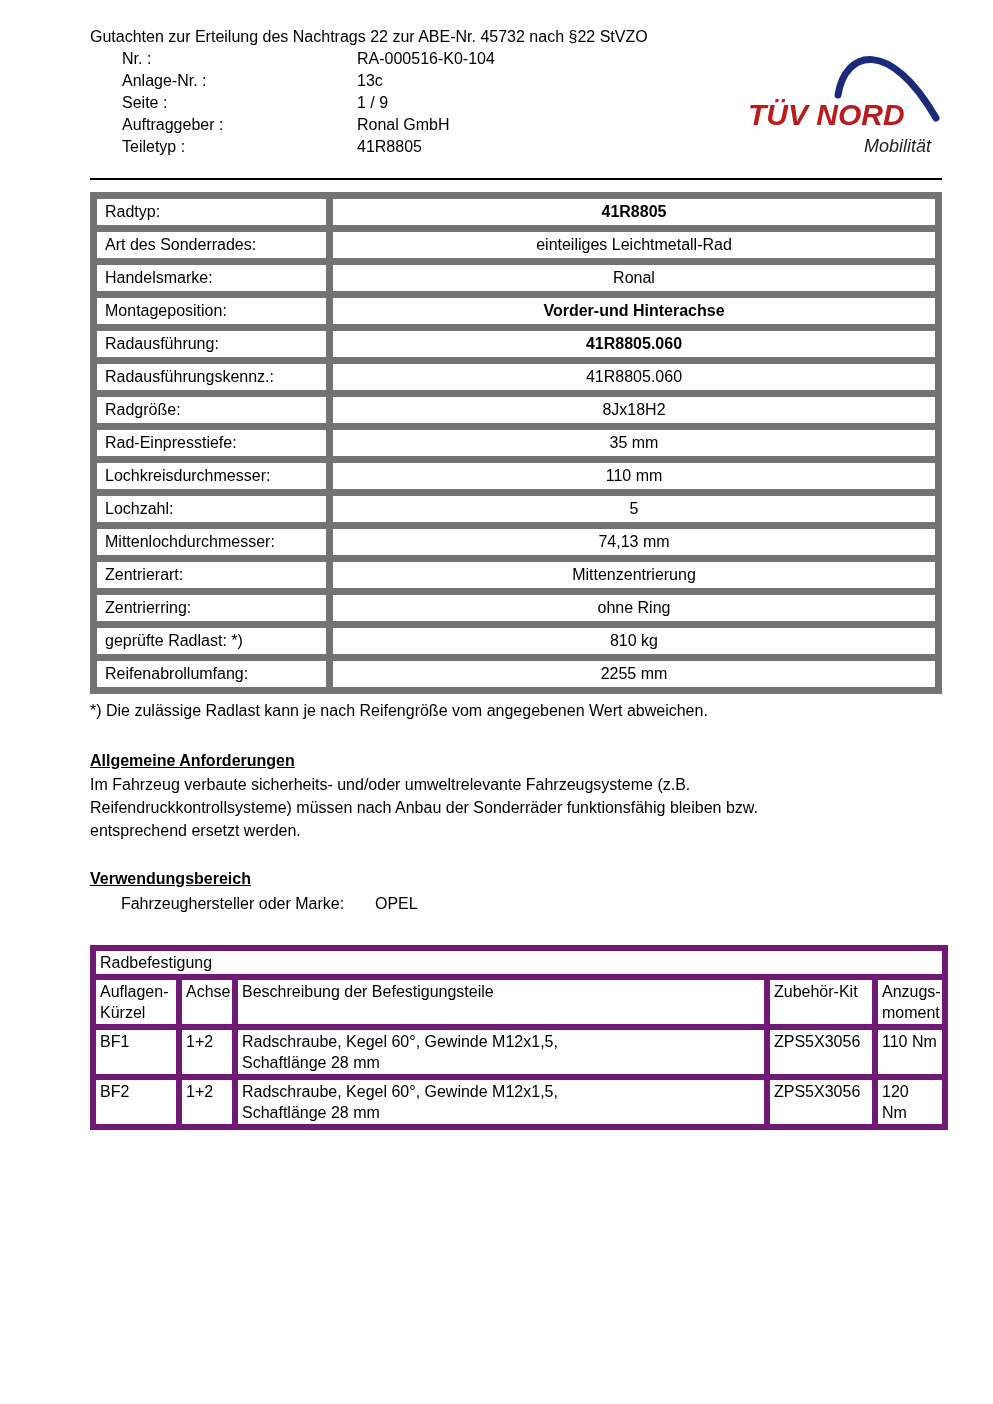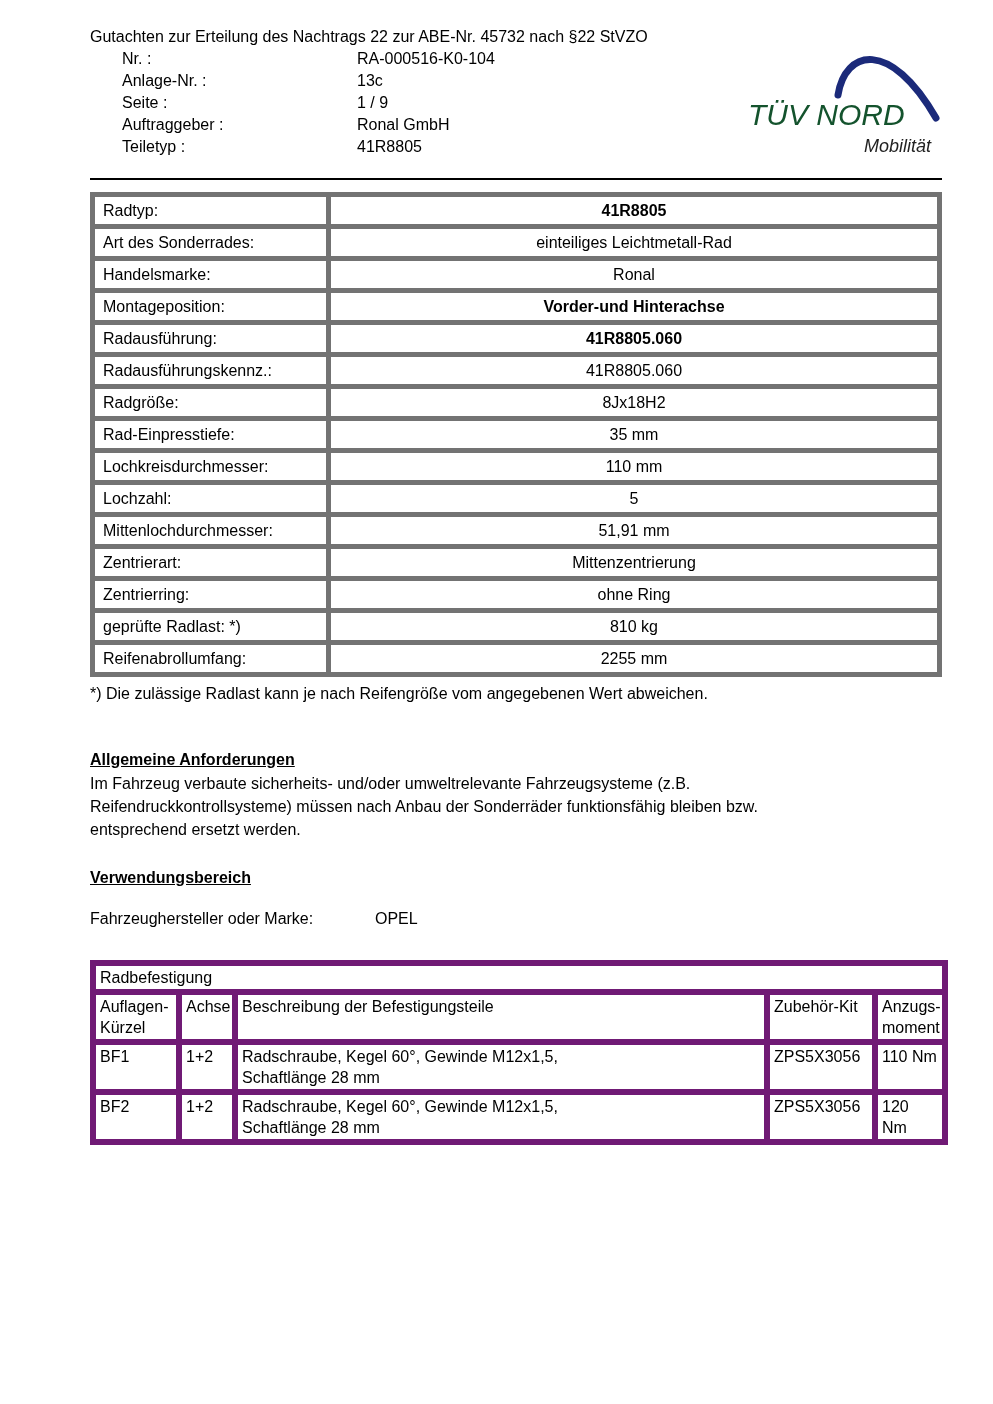--- a/index.html
+++ b/index.html
@@ -20,48 +20,48 @@
   .hdr-title { font-size: 16px; margin-bottom: 2px; }
   .hdr-fields { margin-top: 2px; }
   .hdr-row { display: flex; line-height: 22px; margin-left: 32px; }
   .hdr-row .lbl { width: 235px; flex: 0 0 235px; }
   .logo {
     position: absolute; right: 48px; top: 40px; width: 205px; height: 130px;
   }
   .logo svg { position:absolute; left:0; top:0; }
   .logo .brand {
     position: absolute; left: 8px; top: 58px; width: 180px;
-    font-size: 30px; font-weight: normal; font-style: italic;
-    color: #14532d; letter-spacing: 0px; white-space: nowrap;
+    font-size: 30px; font-weight: bold; font-style: italic;
+    color: #b91c1c; letter-spacing: 0px; white-space: nowrap;
   }
   .logo .sub {
     position: absolute; right: 14px; top: 96px;
     font-size: 18px; font-style: italic; color: #222;
   }
   .rule { border: none; border-top: 2px solid #000; margin: 20px 0 0 0; width: 852px; }
 
   
   .h-ul { font-weight: bold; text-decoration: underline; font-size: 16px; line-height: 22px; }
   .sec1 { margin-top: 32px; }
 
   
   table { border-collapse: collapse; }
   .raddaten { width: 852px; margin-top: 12px; }
-  .raddaten td { border: 5px solid #737373; padding: 4px 8px; height: 32px; font-size: 16px; }
+  .raddaten td { border: 7px solid #737373; padding: 4px 8px; height: 32px; font-size: 16px; }
   .raddaten td.lbl { width: 236px; text-align: left; }
   .raddaten td.val { text-align: center; }
   .raddaten td.b { font-weight: bold; }
 
   .footnote { margin-top: 6px; line-height: 22px; }
 
-  .allg { margin-top: 44px; }
+  .allg { margin-top: 28px; }
   .para { white-space: pre-line; line-height: 23px; margin-top: 1px; }
 
   .verw { margin-top: 26px; }
-  .verw-line { display: flex; margin-top: 19px; line-height: 22px; }
+  .verw-line { display: flex; margin-top: 3px; line-height: 22px; text-align: center; }
   .verw-line .lbl { width: 285px; flex: 0 0 285px; }
 
   
   .radbef { width: 852px; margin-top: 30px; table-layout: fixed; }
   .radbef td { border: 6px solid #701a75; padding: 1px 4px; vertical-align: top; font-size: 16px; line-height: 21px; }
   .radbef .title-cell { height: 22px; }
   .radbef .pre { white-space: pre-line; }
   .c0 { width: 86px; }
   .c1 { width: 56px; }
   .c2 { width: 532px; }
@@ -138,21 +138,21 @@
       <tr>
         <td class="lbl">Lochkreisdurchmesser:</td>
         <td class="val">110 mm</td>
       </tr>
       <tr>
         <td class="lbl">Lochzahl:</td>
         <td class="val">5</td>
       </tr>
       <tr>
         <td class="lbl">Mittenlochdurchmesser:</td>
-        <td class="val">51,91 mm</td>
+        <td class="val">74,13 mm</td>
       </tr>
       <tr>
         <td class="lbl">Zentrierart:</td>
         <td class="val">Mittenzentrierung</td>
       </tr>
       <tr>
         <td class="lbl">Zentrierring:</td>
         <td class="val">ohne Ring</td>
       </tr>
       <tr>

